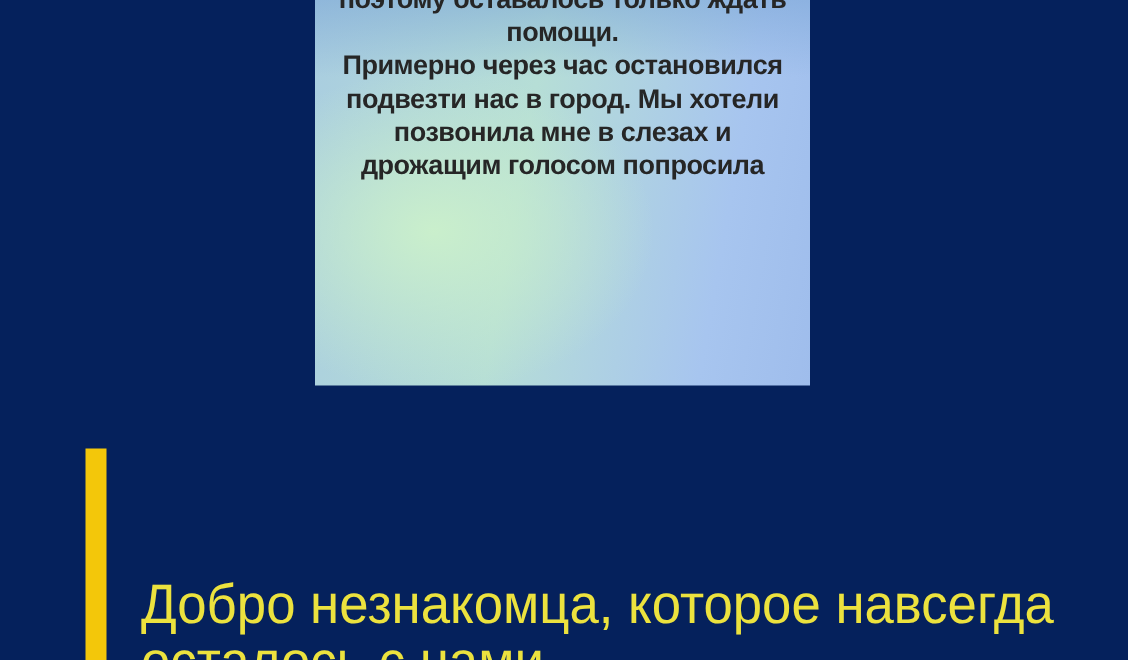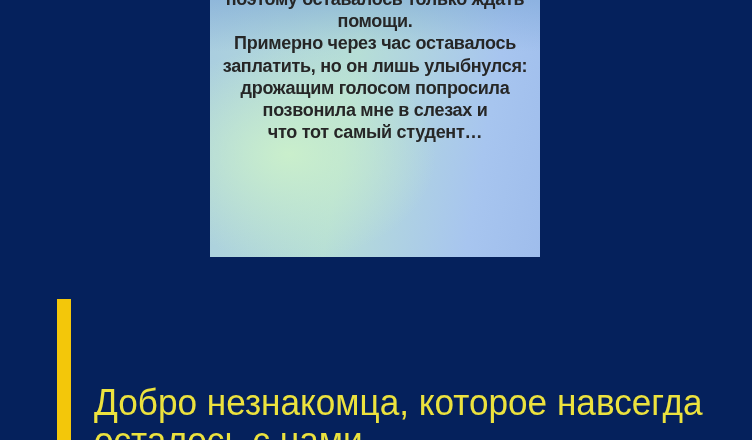--- a/index.html
+++ b/index.html
@@ -65,25 +65,24 @@
 </style>
 </head>
 <body>
 
 <div class="page">
 
   <div class="story-card">
     <div class="story-text">
       <div class="story-line">поэтому оставалось только ждать</div>
       <div class="story-line">помощи.</div>
-      <div class="story-line">Примерно через час оставалось</div>
-      <div class="story-line">заплатить, но он лишь улыбнулся:</div>
+      <div class="story-line">Примерно через час остановился</div>
+      <div class="story-line">подвезти нас в город. Мы хотели</div>
+      <div class="story-line">позвонила мне в слезах и</div>
       <div class="story-line">дрожащим голосом попросила</div>
-      <div class="story-line">позвонила мне в слезах и</div>
-      <div class="story-line">что тот самый студент…</div>
     </div>
   </div>
 
   <div class="accent-bar"></div>
 
   <div class="headline">
     <div class="headline-line">Добро незнакомца, которое навсегда</div>
     <div class="headline-line">осталось с нами</div>
   </div>
 

